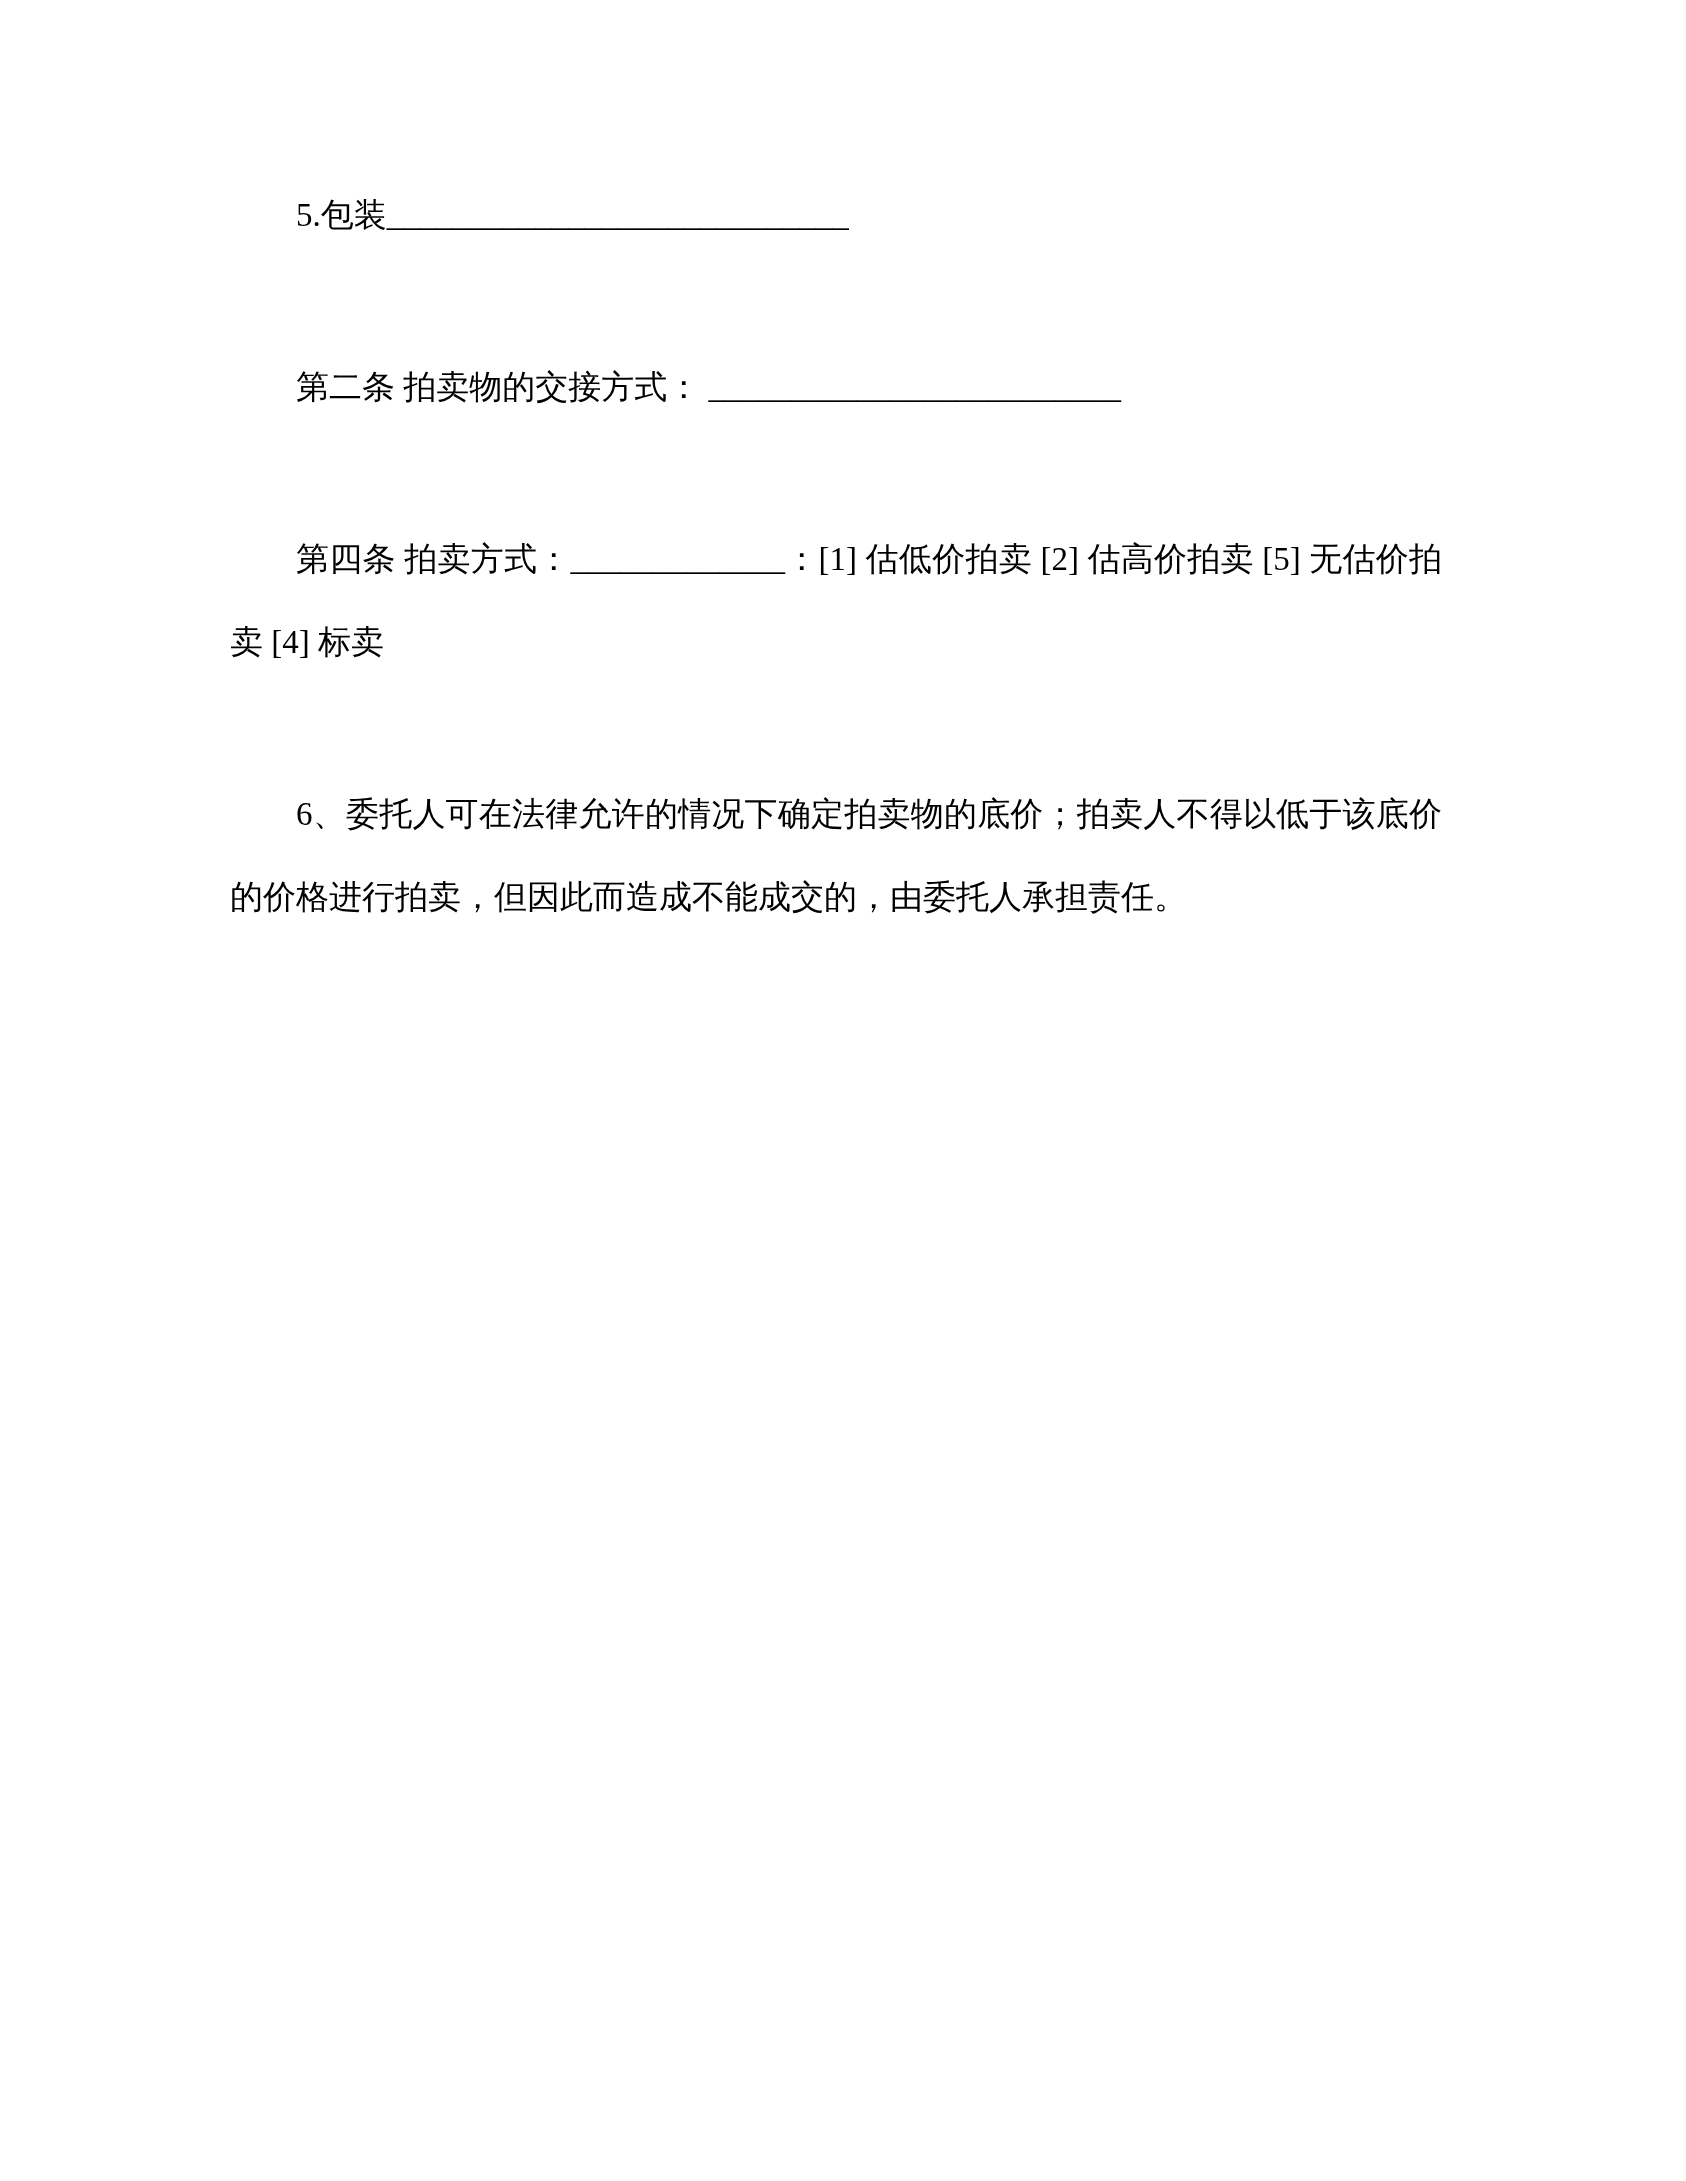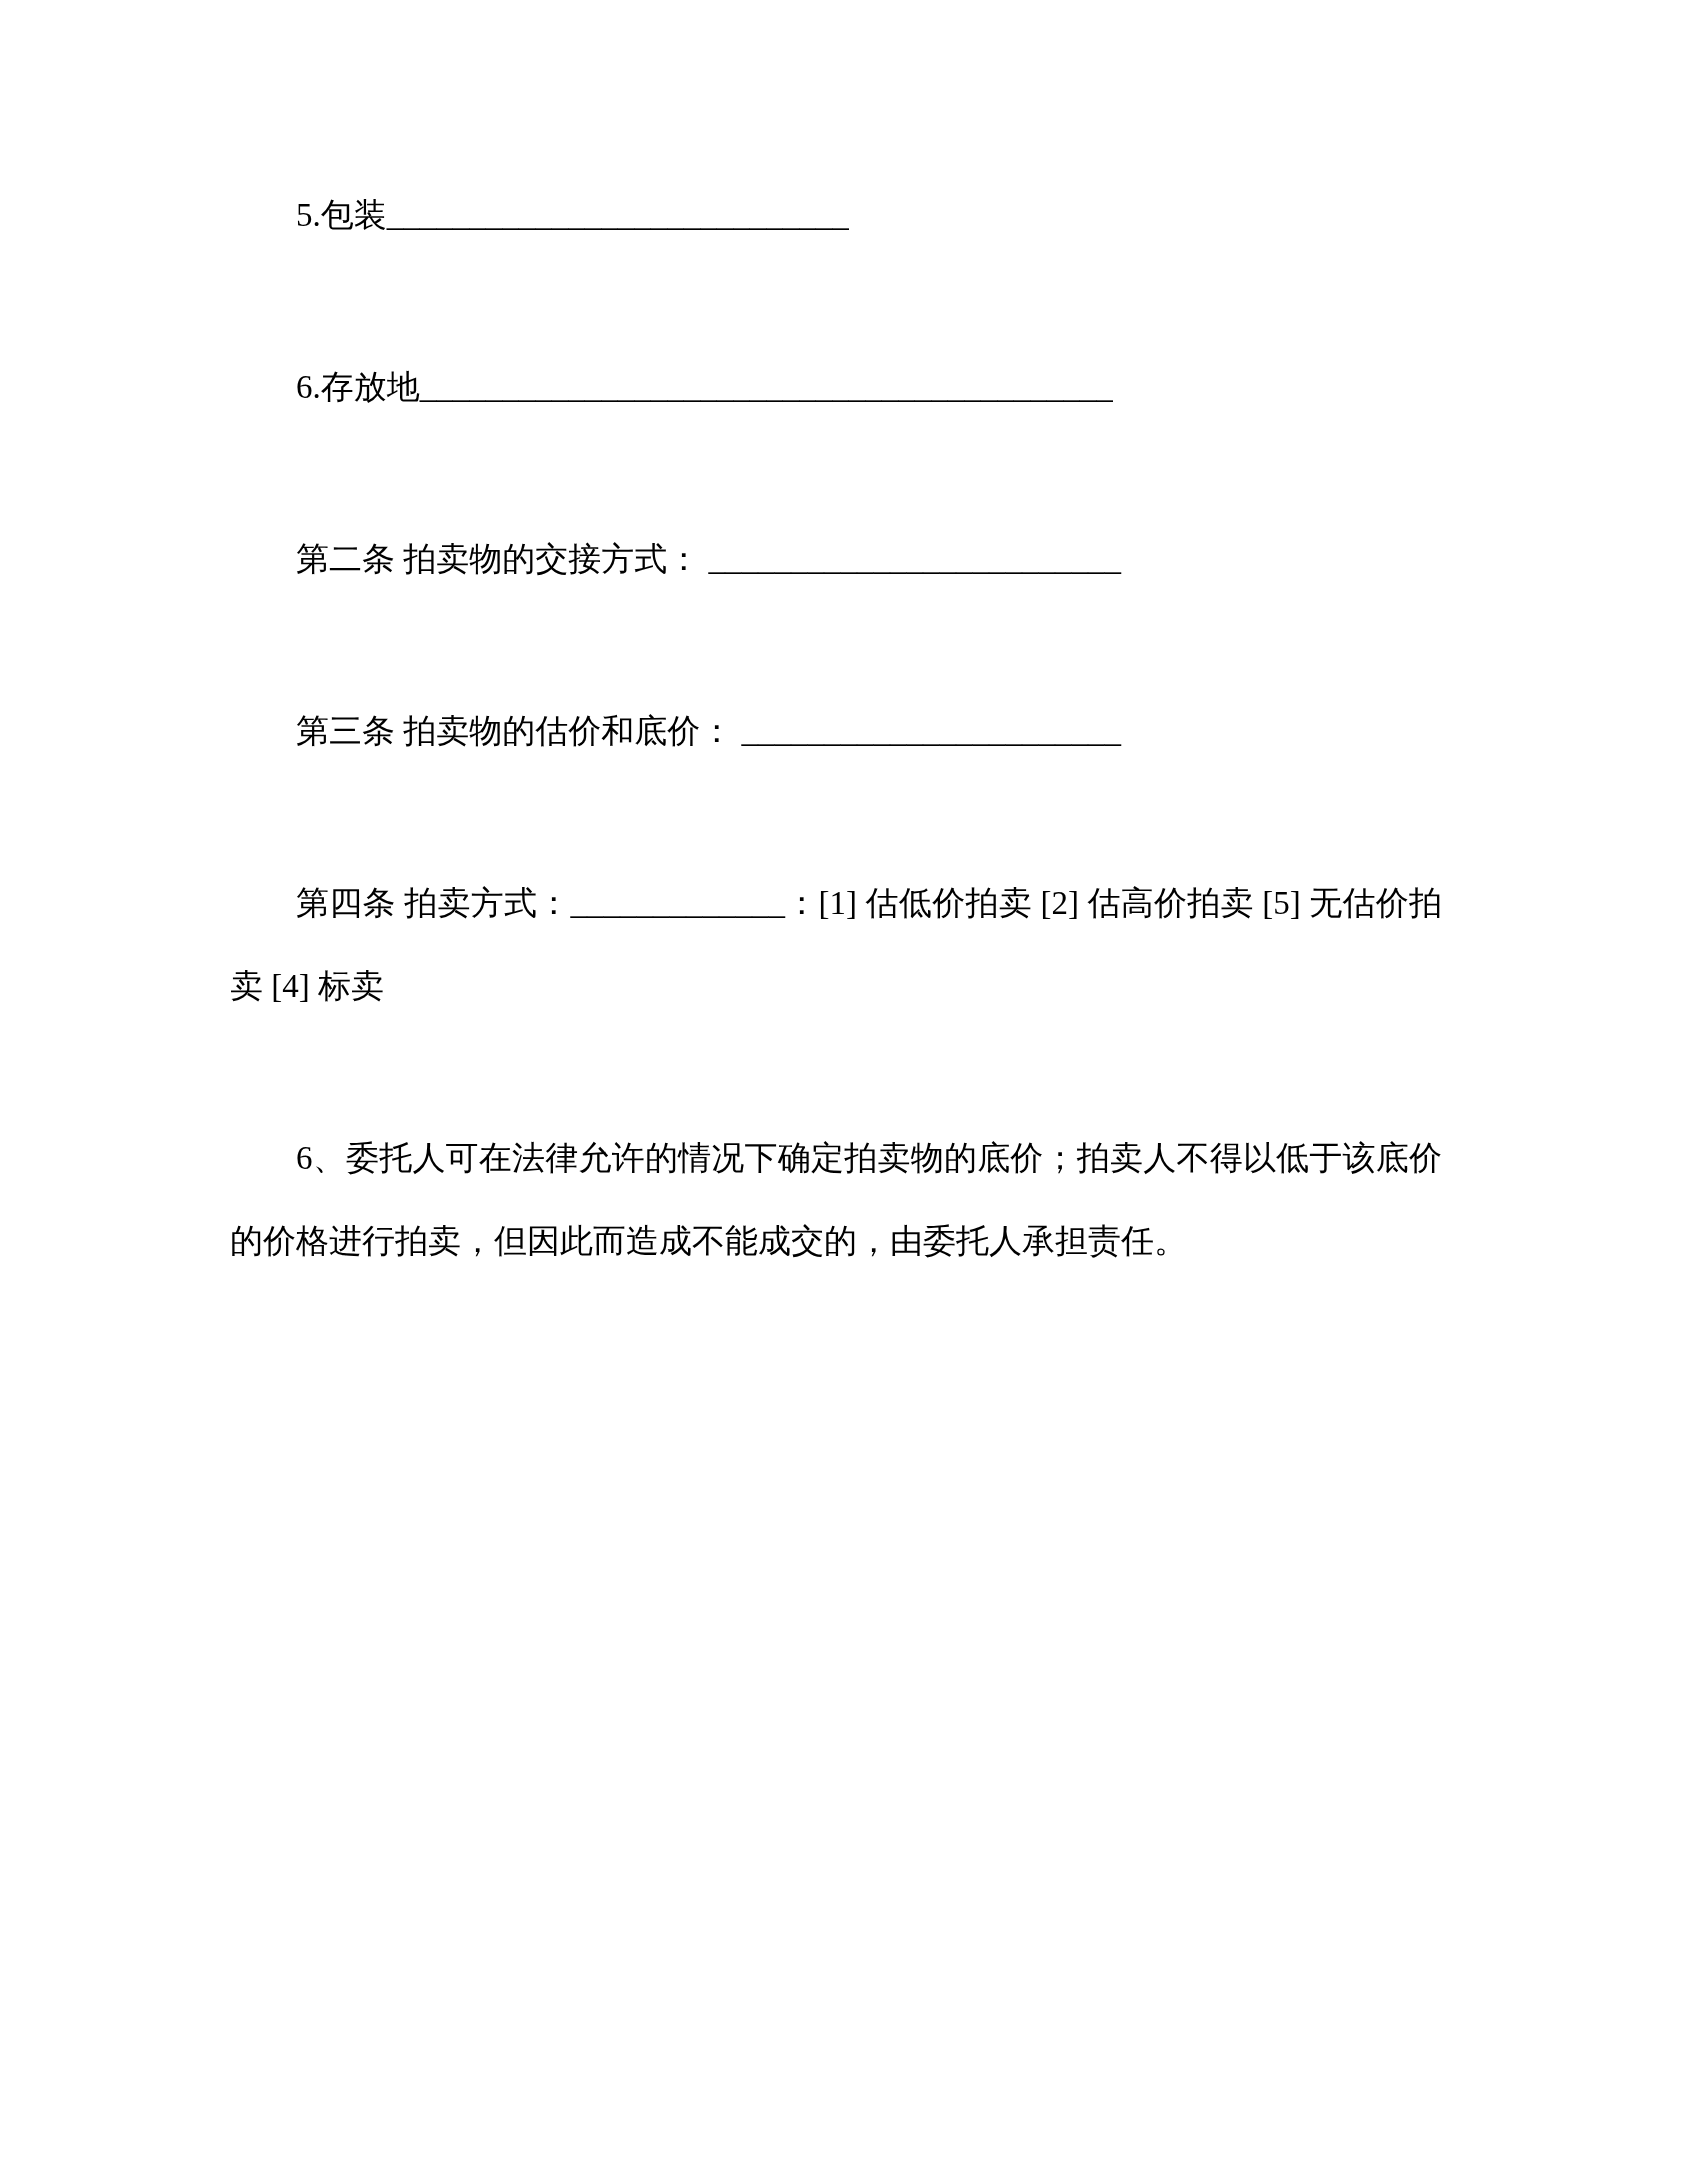--- a/index.html
+++ b/index.html
@@ -30,19 +30,17 @@
     text-align: justify;
     word-break: break-all;
     white-space: normal;
   }
 </style>
 </head>
 <body>
 
 <div class="page">
   <p class="para">5.包装____________________________</p>
-  <p class="para">6.存放地__________________________________________</p>
   <p class="para">第二条 拍卖物的交接方式： _________________________</p>
-  <p class="para">第三条 拍卖物的估价和底价： _______________________</p>
   <p class="para">第四条 拍卖方式：_____________：[1] 估低价拍卖 [2] 估高价拍卖 [5] 无估价拍卖 [4] 标卖</p>
   <p class="para">6、委托人可在法律允许的情况下确定拍卖物的底价；拍卖人不得以低于该底价的价格进行拍卖，但因此而造成不能成交的，由委托人承担责任。</p>
 </div>
 
 
 </body></html>

